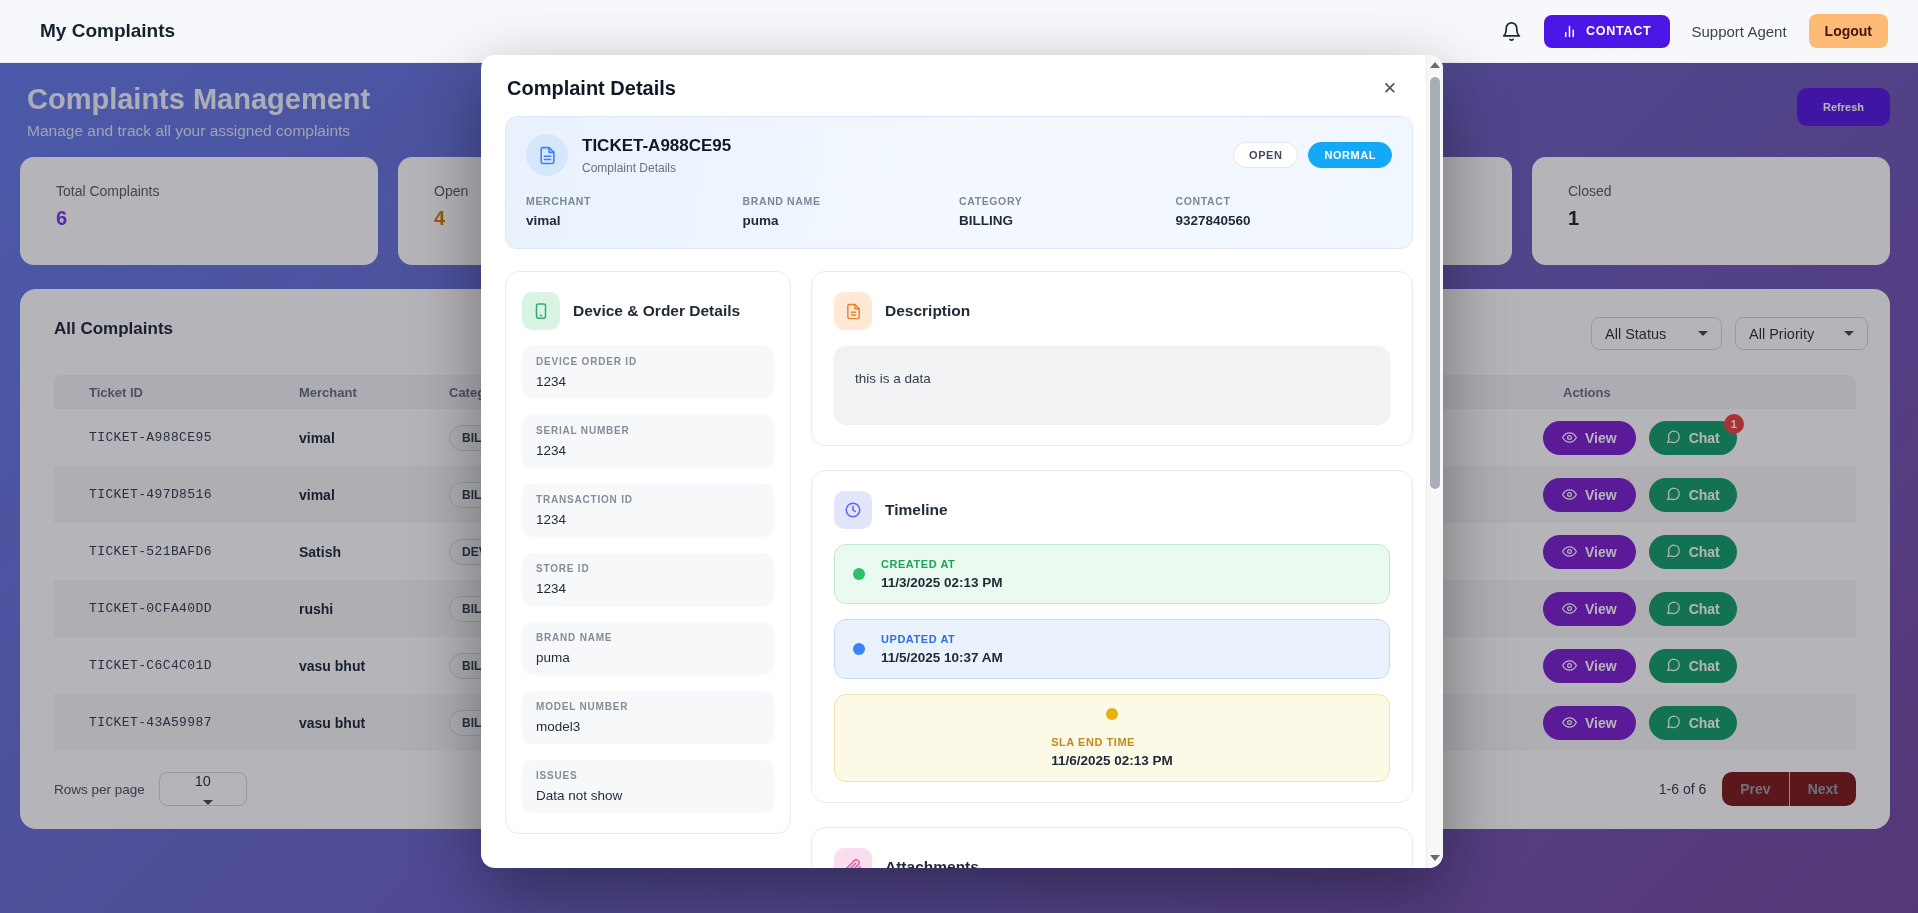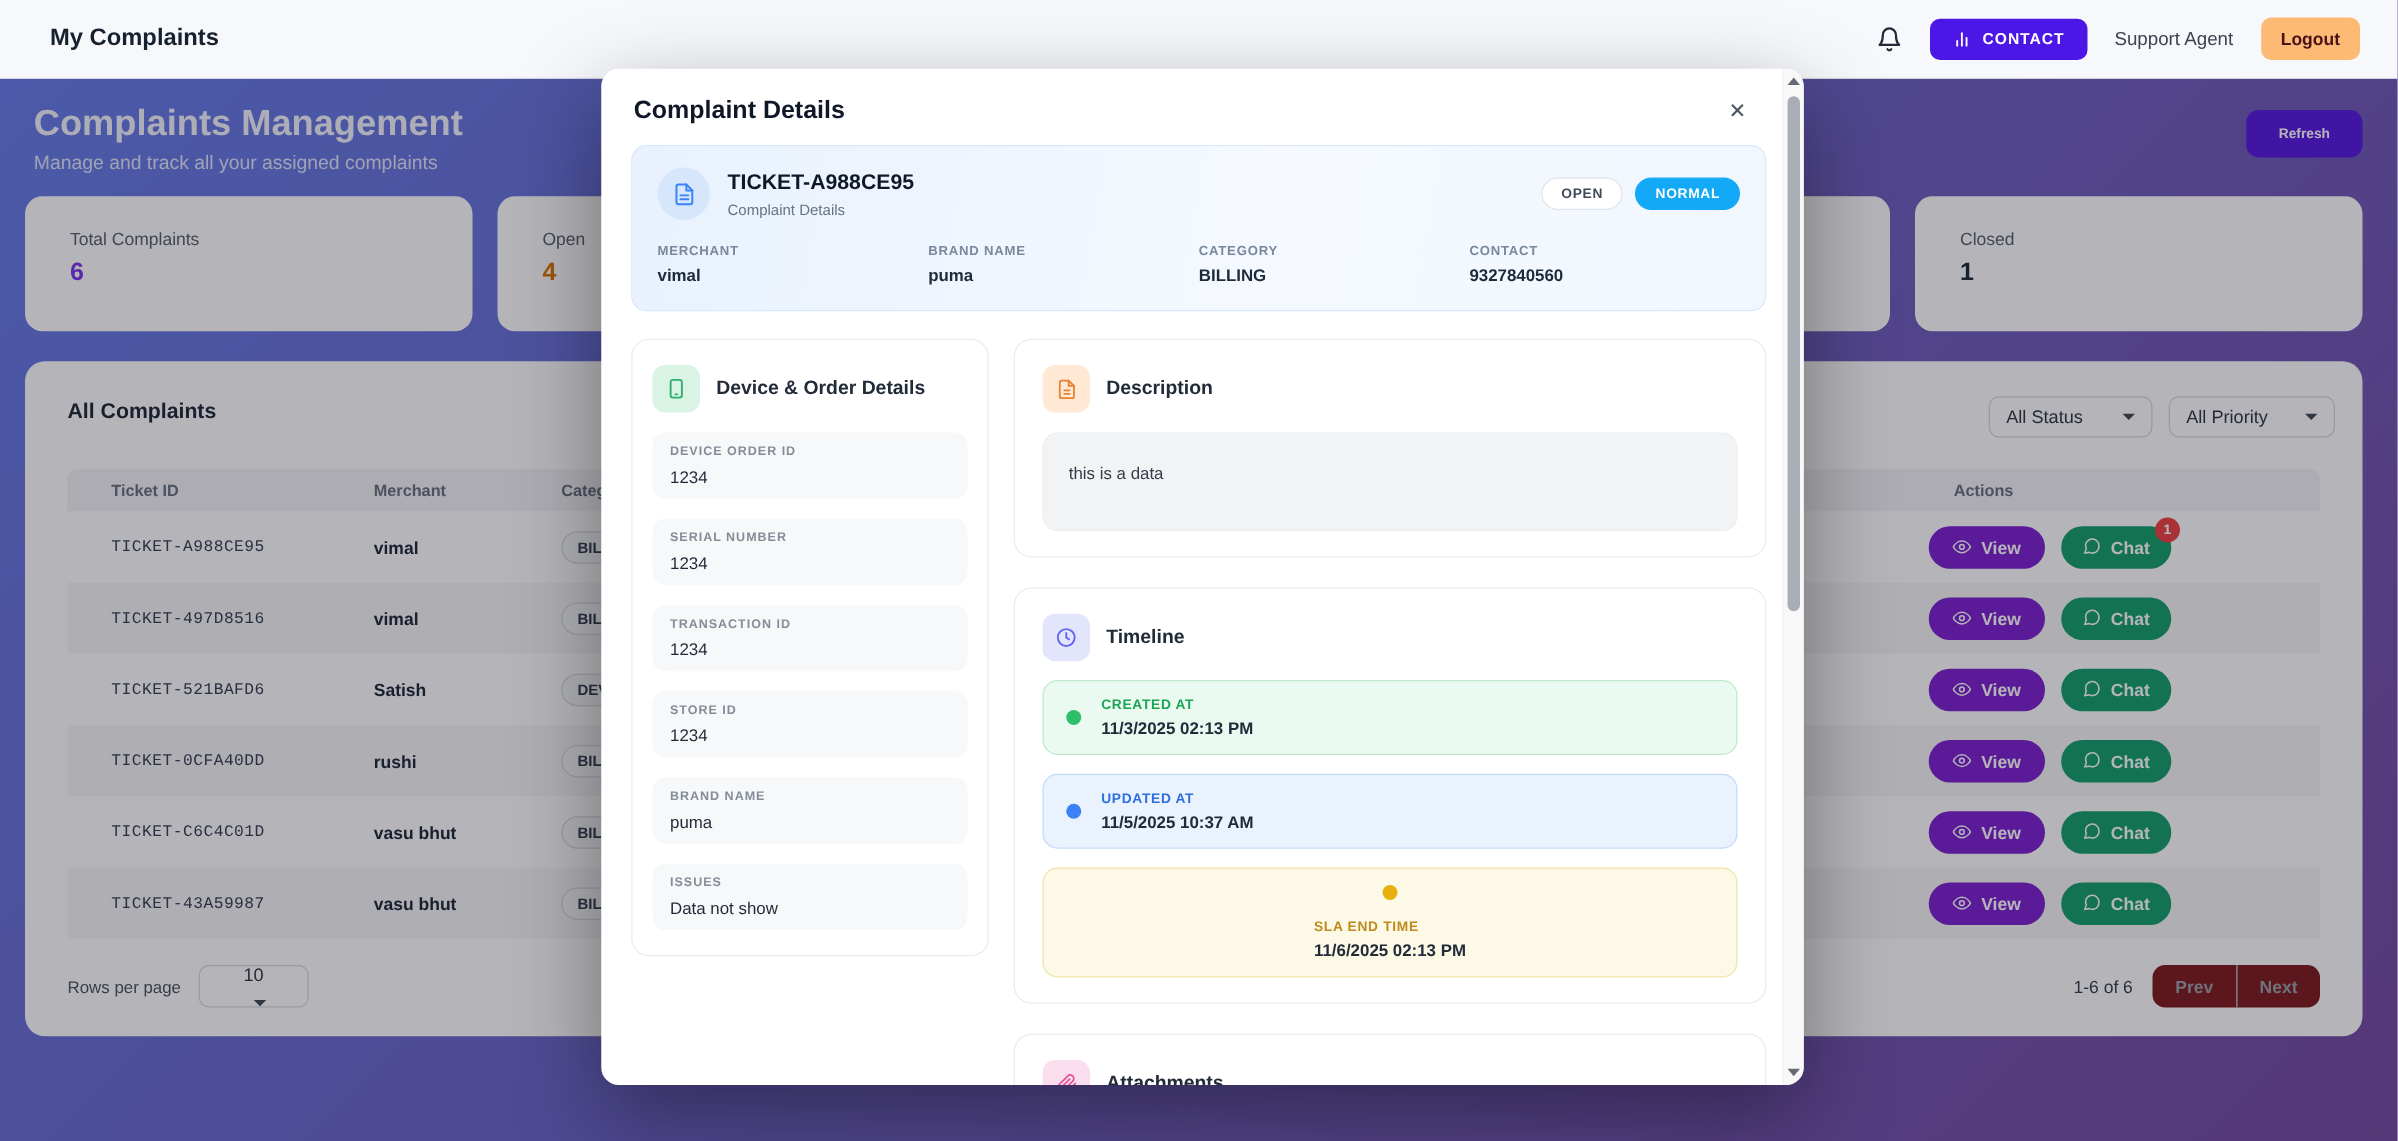--- a/index.html
+++ b/index.html
@@ -470,20 +470,24 @@
       </div>
       <div class="dfield">
         <div class="d-label">STORE ID</div>
         <div class="d-value">1234</div>
       </div>
       <div class="dfield">
         <div class="d-label">BRAND NAME</div>
         <div class="d-value">puma</div>
       </div>
       <div class="dfield">
+        <div class="d-label">MODEL NUMBER</div>
+        <div class="d-value">model3</div>
+      </div>
+      <div class="dfield">
         <div class="d-label">ISSUES</div>
         <div class="d-value">Data not show</div>
       </div>
     </div>
 
     <div class="rcol">
       <div class="rcard">
         <div class="p-head">
           <div class="icon-sq sq-orange">
             <svg width="17" height="17" viewBox="0 0 24 24" fill="none" stroke="#ea7f2c" stroke-width="2" stroke-linecap="round" stroke-linejoin="round">

